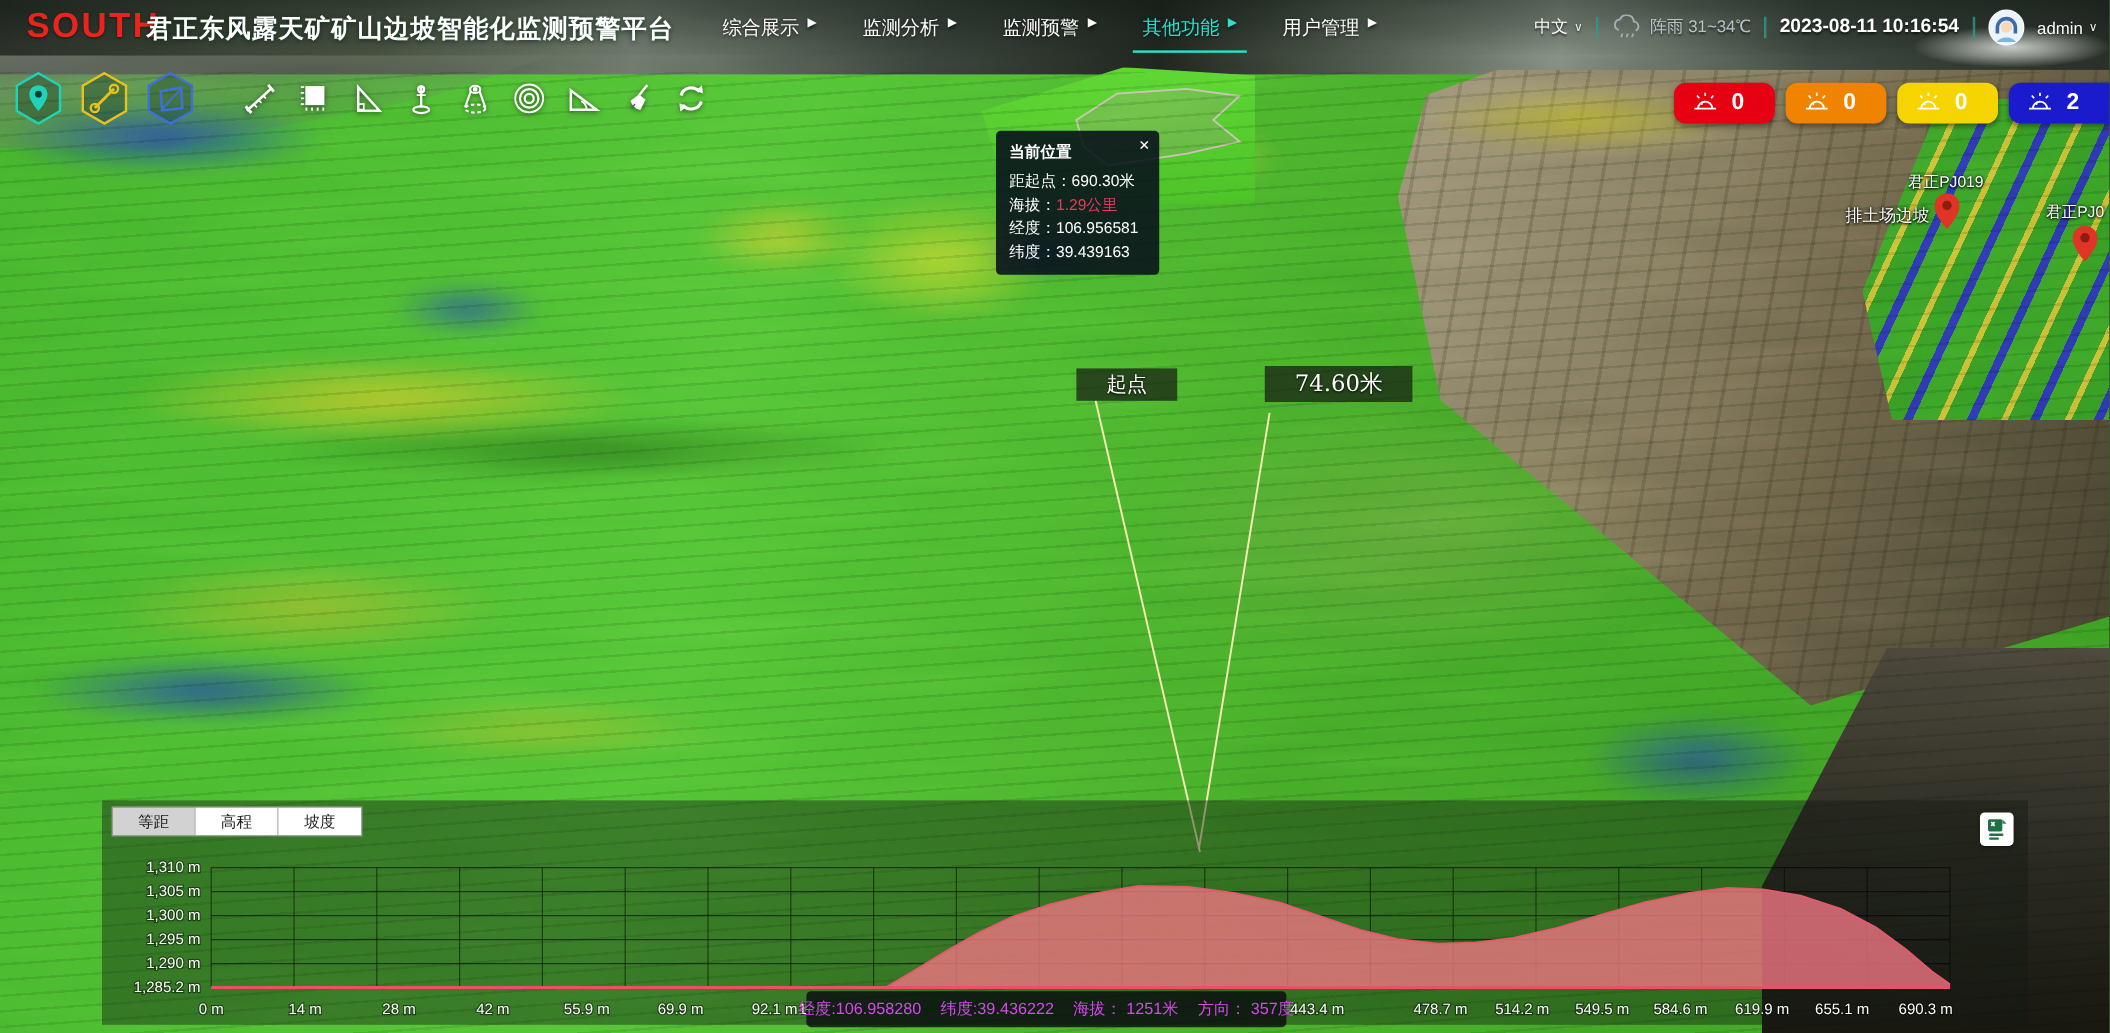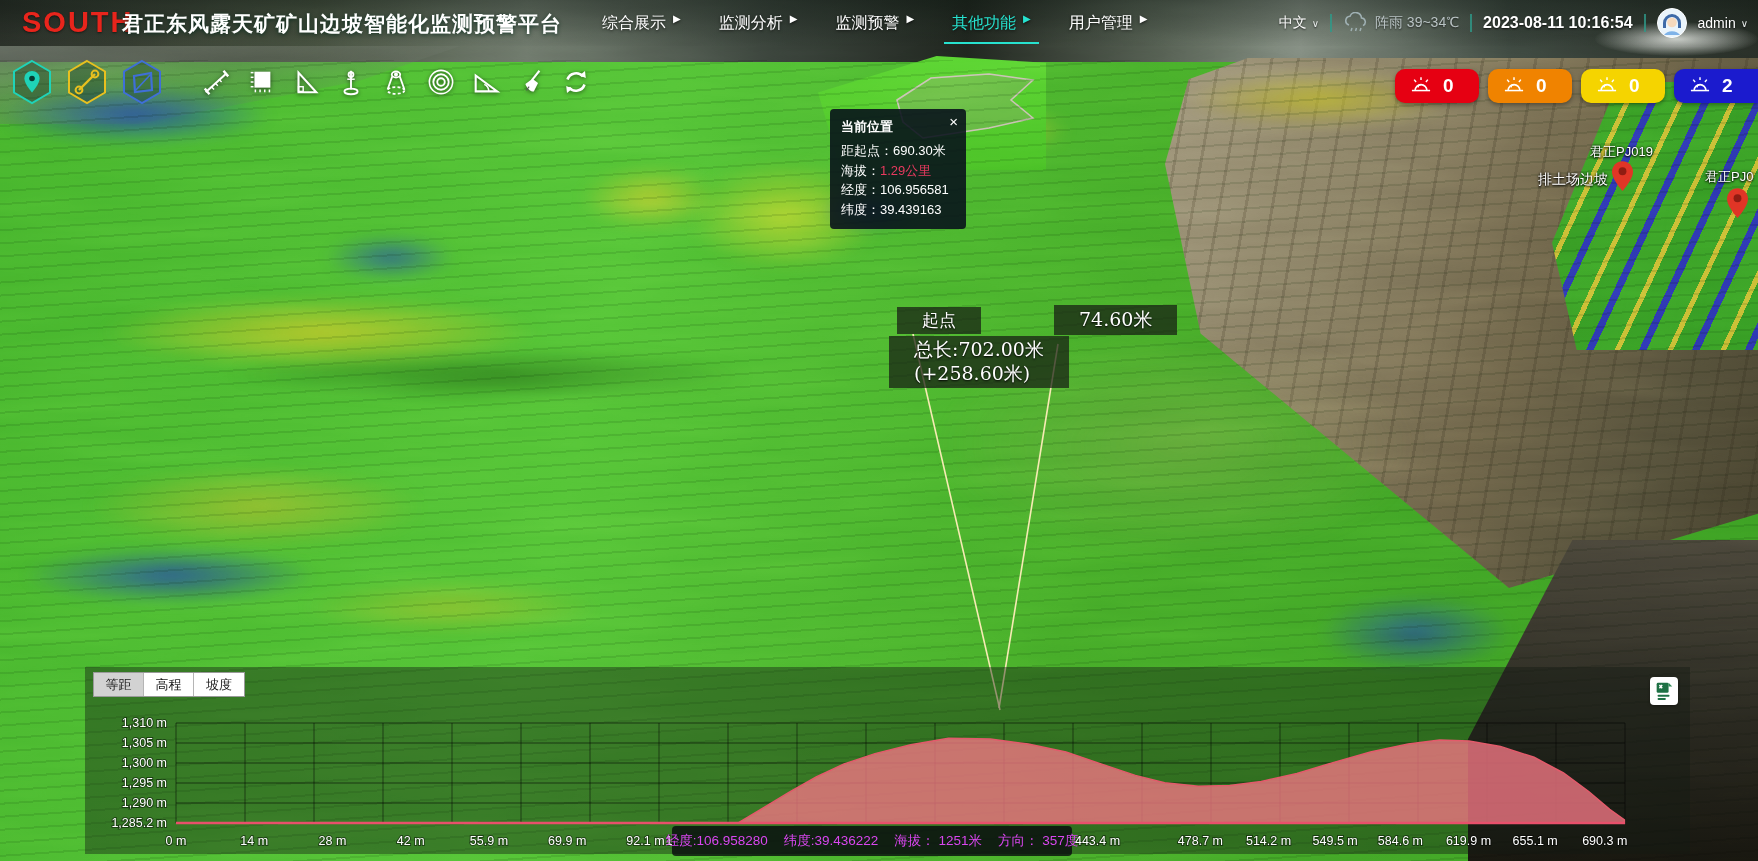--- a/index.html
+++ b/index.html
@@ -85,21 +85,21 @@
   .mlines { position:absolute; inset:0; z-index:30; pointer-events:none; }
 
   
   .pin-group { position:absolute; z-index:32; cursor:pointer; }
   .pin-label { color:#fff; font-size:13px; text-shadow:0 0 3px #000,0 1px 2px #000; white-space:nowrap;text-align:right; }
 
   
   .chart-panel { position:absolute; left:85px; top:667px; width:1605px; height:187px; z-index:38;
     background:rgba(18,26,18,.42); }
   .tabs { position:absolute; left:8px; top:5px; display:flex; border:1px solid #9a9a9a; }
-  .tab { width:50px; height:23px; background:#fff; color:#1a1a1a; font-size:13px; display:flex;
+  .tab { width:69px; height:23px; background:#fff; color:#1a1a1a; font-size:13px; display:flex;
     align-items:center; justify-content:center; cursor:pointer; border-right:1px solid #b5b5b5; }
   .tab:last-child { border-right:none; }
   .tab.active { background:#d2d2d2; }
   .excel-btn { position:absolute; right:12px; top:10px; width:28px; height:28px; background:#fff;
     border-radius:4px; display:flex; align-items:center; justify-content:center; cursor:pointer;
     box-shadow:0 1px 3px rgba(0,0,0,.4); }
   .profile-svg { position:absolute; inset:0; }
   .axis-lab { fill:#fff; font-size:12.5px; font-family:"Liberation Sans",sans-serif;
     paint-order:stroke; stroke:rgba(0,0,0,.45); stroke-width:2px; }
   .statusbar { position:absolute; left:587px; top:159px; width:400px; height:30px;
@@ -183,21 +183,21 @@
         <span class="caret">∨</span>
       </div>
       <div class="hsep"></div>
       <div class="weather">
         <svg width="26" height="22" viewBox="0 0 26 22">
           <path d="M6 13 a4.5 4.5 0 0 1 1-8.8 A6 6 0 0 1 18.5 6 a4 4 0 0 1 1.5 7.6" fill="none" stroke="#9fb0b3" stroke-width="1.6"></path>
           <line x1="9" y1="16" x2="8" y2="19" stroke="#9fb0b3" stroke-width="1.5"></line>
           <line x1="13.5" y1="16" x2="12.5" y2="19" stroke="#9fb0b3" stroke-width="1.5"></line>
           <line x1="18" y1="16" x2="17" y2="19" stroke="#9fb0b3" stroke-width="1.5"></line>
         </svg>
-        <span>阵雨 39~34℃</span>
+        <span>阵雨 31~34℃</span>
       </div>
       <div class="hsep"></div>
       <div class="dt">2023-08-11 10:16:54</div>
       <div class="hsep"></div>
       <div class="avatar">
         <svg width="28" height="28" viewBox="0 0 28 28">
           <circle cx="14" cy="14" r="14" fill="#eaf4fb"></circle>
           <path d="M5 14 a9 9 0 0 1 18 0 v5 h-3 v-5 a6 6 0 0 0 -12 0 v5 H5 Z" fill="#3e6aa8"></path>
           <circle cx="14" cy="13.5" r="4.8" fill="#f6d9bd"></circle>
           <path d="M6 26 a9 7 0 0 1 16 0 Z" fill="#7fb3e8"></path>
@@ -357,24 +357,20 @@
     <div id="popup-rows">
         <div class="popup-row"><span>距起点：</span><span class="">690.30米</span></div>
         <div class="popup-row"><span>海拔：</span><span class="hl">1.29公里</span></div>
         <div class="popup-row"><span>经度：</span><span class="">106.956581</span></div>
         <div class="popup-row"><span>纬度：</span><span class="">39.439163</span></div>
       </div>
   </div>
 
   <div class="mlabel" style="left:897px;top:307px;font-size:17px">
     <span>起点</span>
-  </div>
-  <div class="mlabel" style="left:889px;top:336px;font-size:19px;line-height:1.25">
-    <div>总长:702.00米</div>
-    <div>(+258.60米)</div>
   </div>
   <div class="mlabel" style="left:1054px;top:305px;font-size:19px">
     <span>74.60米</span>
   </div>
 
   <div class="pin-group" style="left:1590px;top:143px">
     <div class="pin-label">君正PJ019</div>
     <svg width="21" height="30" viewBox="0 0 24 34" style="margin-left:22px">
       <path d="M12 0C5.4 0 0 5.4 0 12c0 9 12 22 12 22s12-13 12-22C24 5.4 18.6 0 12 0z" fill="#e03526"></path>
       <circle cx="12" cy="11.5" r="4.5" fill="#8f1c12"></circle>

